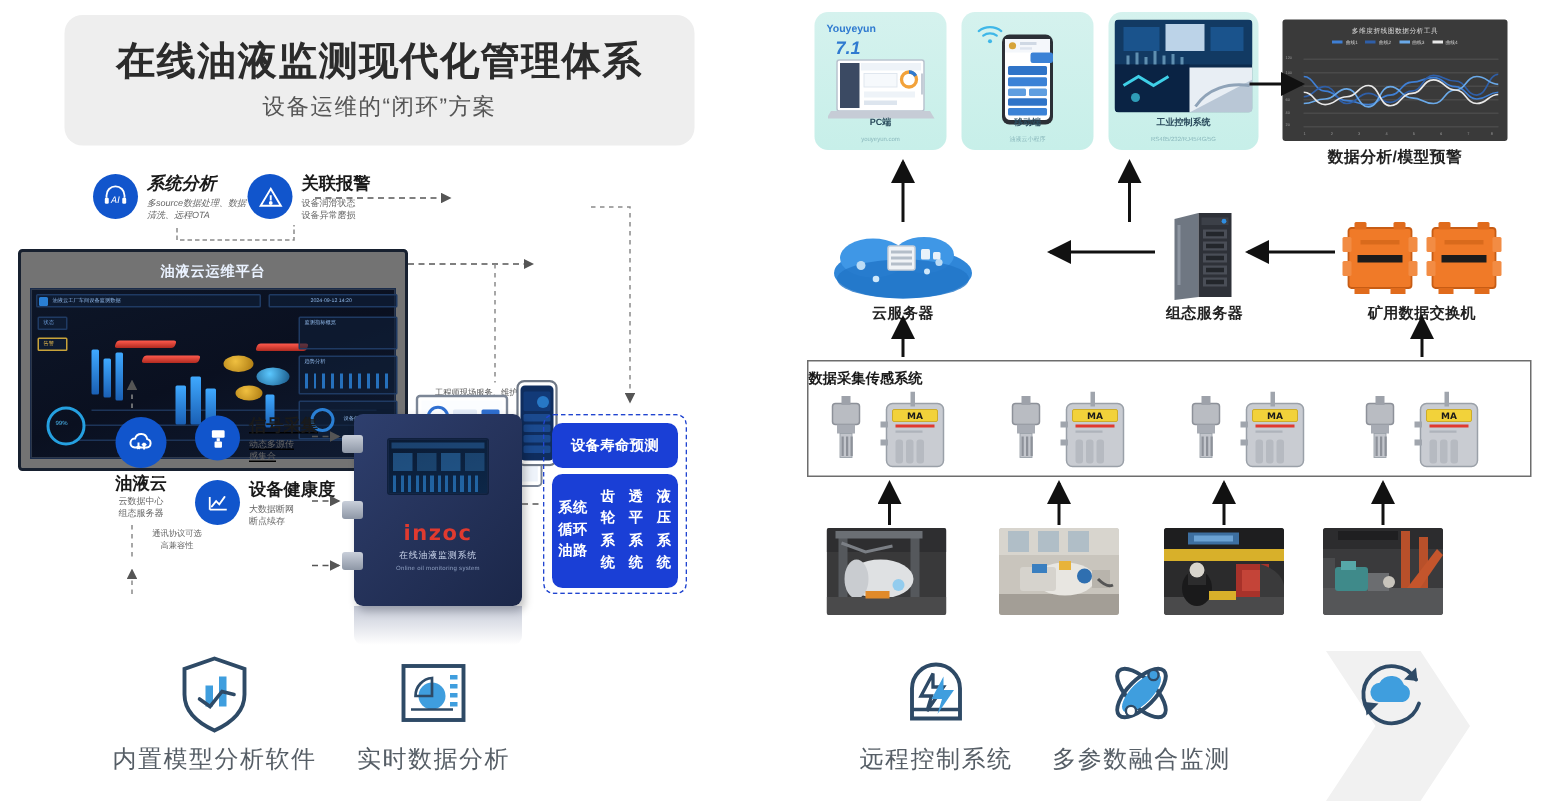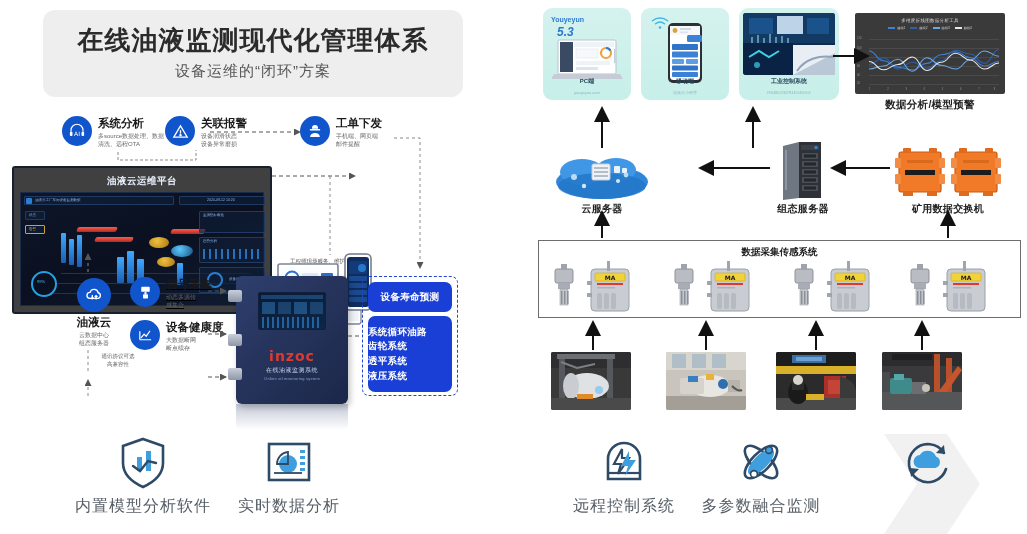--- a/index.html
+++ b/index.html
@@ -39,21 +39,21 @@
   .cicon svg { display:block; }
 
   .feat { display: flex; align-items: flex-start; gap: 6px; }
   .feat-txt { padding-top: 1px; }
   .feat-title { font-size: 11.5px; font-weight: bold; color: #1a1a1a; line-height: 1.1; }
   .feat-desc { font-size: 6px; color: #666; line-height: 1.35; margin-top: 2px; white-space: pre-line; }
 
   
   #dash-monitor {
     position: absolute; left: 12px; top: 166px; width: 260px; height: 148px;
-    background: #404040; border-radius: 3px;
+    background: #737373; border-radius: 3px;
     border: 2px solid #17202f;
     overflow: hidden;
   }
   #dash-title {
     text-align: center; color: #eaf2ff; font-size: 9.5px; font-weight: bold;
     padding-top: 7px; letter-spacing: .5px;
   }
   #dash-body {
     position: absolute; left: 6px; right: 6px; top: 24px; bottom: 6px;
     background: linear-gradient(160deg,#0d1628 0%,#0a1020 50%,#101c33 100%);
@@ -74,22 +74,22 @@
   
   #pred-panel {
     position:absolute; left:362px; top:276px; width:96px; height:120px;
     border:1.6px dashed #2145d0; border-radius:7px; padding:5px;
   }
   .pbox {
     background:#1a3fd6; color:#fff; border-radius:7px; text-align:center;
     font-size:9.5px; font-weight:bold; letter-spacing:.3px;
   }
   #pbox1 { height:30px; display:flex; align-items:center; justify-content:center; }
-  #pbox2 { height:76px; margin-top:4px; display:flex; flex-direction:column;
-           align-items:flex-start; justify-content:center; line-height:1.55; }
+  #pbox2 { height:76px; margin-top:4px; display:flex; flex-direction:row;
+           align-items:center; justify-content:center; line-height:1.55; }
 
   
   #inzoc-device {
     position:absolute; left:236px; top:276px; width:112px; height:128px;
     background: linear-gradient(135deg,#2e3f6e 0%,#27355e 40%,#1b2749 100%);
     border-radius:6px; box-shadow: 2px 3px 6px rgba(0,0,0,.25);
   }
   #inzoc-screen {
     position:absolute; left:22px; top:16px; width:68px; height:38px;
     background: linear-gradient(160deg,#0a1a33,#0d2748);
@@ -145,38 +145,38 @@
   #chart-plot { position:absolute; left:14px; right:6px; top:26px; bottom:10px; }
   .cgrid { position:absolute; left:0; right:0; height:1px; background:#4a4a4a; }
   .cytick { position:absolute; left:-12px; font-size:2.6px; color:#999; }
   .cxtick { position:absolute; bottom:-7px; font-size:2.6px; color:#999; }
   .rlabel { position:absolute; text-align:center; font-size:10.5px; color:#222; font-weight:bold; letter-spacing:.3px; }
 
   #sensor-box {
     position:absolute; left:538px; top:240px; width:483px; height:78px;
     border:1.2px solid #6d6d6d; background:#fff;
   }
-  #sensor-box-title { text-align:center; font-size:9.5px; font-weight:bold; color:#1a1a1a; padding-top:5px; }
+  #sensor-box-title { font-size:9.5px; font-weight:bold; color:#1a1a1a; padding-top:5px; }
 
   .photo { position:absolute; top:352px; width:80px; height:58px; border-radius:2px; overflow:hidden; }
 
   
   #wires { position:absolute; left:0; top:0; width:1027px; height:534px; pointer-events:none; }
 </style>
 </head>
 <body>
 
 <div class="stage">
 
   <div id="title-banner">
     <div id="title-main">在线油液监测现代化管理体系</div>
     <div id="title-sub">设备运维的“闭环”方案</div>
   </div>
 
-  <div class="lp feat" style="left:62px; top:116px;">
+  <div class="lp feat" style="left:62px; top:116px;font-style:italic;">
     <div class="cicon">
       <svg width="18" height="18" viewBox="0 0 24 24" fill="none" stroke="#fff" stroke-width="1.6">
         <path d="M4 13v-2a8 8 0 0116 0v2"></path>
           <rect x="2.5" y="13" width="3.5" height="5.5" rx="1.2" fill="#fff" stroke="none"></rect>
         <rect x="18" y="13" width="3.5" height="5.5" rx="1.2" fill="#fff" stroke="none"></rect>
         <text x="12" y="18" font-size="8" fill="#fff" stroke="none" text-anchor="middle" font-family="DejaVu Sans">AI</text>
       </svg>
     </div>
     <div class="feat-txt">
       <div class="feat-title">系统分析</div>
@@ -193,34 +193,20 @@
           <circle cx="12" cy="17.4" r="0.9" fill="#fff"></circle>
       </svg>
     </div>
     <div class="feat-txt">
       <div class="feat-title">关联报警</div>
       <div class="feat-desc">设备润滑状态
 设备异常磨损</div>
     </div>
   </div>
 
-  <div class="lp feat" style="left:300px; top:116px;">
-    <div class="cicon">
-      <svg width="18" height="18" viewBox="0 0 24 24" fill="#fff">
-        <path d="M12 4a4 4 0 00-4 4v1h8V8a4 4 0 00-4-4z"></path>
-        <rect x="5" y="9.4" width="14" height="1.8" rx="0.9"></rect>
-        <path d="M5.5 20c0-3.3 2.9-5.2 6.5-5.2s6.5 1.9 6.5 5.2z"></path>
-      </svg>
-    </div>
-    <div class="feat-txt">
-      <div class="feat-title">工单下发</div>
-      <div class="feat-desc">手机端、网页端
-邮件提醒</div>
-    </div>
-  </div>
 
   <div id="dash-monitor">
     <div id="dash-title">油液云运维平台</div>
     <div id="dash-body">
       <div class="panelbox" style="left:3px;top:3px;width:150px;height:9px;"></div>
       <div class="tinytxt" style="left:14px;top:5px;">油液云工厂车间设备监测数据</div>
       <div style="position:absolute;left:5px;top:4.5px;width:6px;height:6px;background:#2a7fd4;border-radius:1px;"></div>
       <div class="panelbox" style="left:158px;top:3px;width:86px;height:9px;"></div>
       <div class="tinytxt" style="left:186px;top:5px;">2024-09-12  14:20</div>
 
@@ -378,21 +364,21 @@
     <div class="pbox" id="pbox2">
       <div>系统循环油路</div>
       <div>齿轮系统</div>
       <div>透平系统</div>
       <div>液压系统</div>
     </div>
   </div>
 
   <div class="devcard" style="left:543px;">
     <div style="position:absolute;left:8px;top:8px;font-size:7px;font-weight:bold;color:#2f7ad0;">Youyeyun</div>
-    <div style="position:absolute;left:14px;top:17px;font-size:12px;font-weight:bold;color:#2f7ad0;font-style:italic;">5.3</div>
+    <div style="position:absolute;left:14px;top:17px;font-size:12px;font-weight:bold;color:#2f7ad0;font-style:italic;">7.1</div>
     <svg width="72" height="44" viewBox="0 0 72 44" style="position:absolute;left:9px;top:30px;">
       <rect x="6" y="2" width="58" height="34" rx="1.5" fill="#fff" stroke="#b9c3cf" stroke-width="1"></rect>
       <rect x="8" y="4" width="13" height="30" fill="#3b4a63"></rect>
       <rect x="22" y="4" width="40" height="5" fill="#eef3f8"></rect>
       <rect x="24" y="11" width="22" height="9" fill="#f6f9fc" stroke="#dde5ee" stroke-width=".6"></rect>
       <circle cx="54" cy="15" r="5" fill="none" stroke="#f2a23a" stroke-width="2.2"></circle>
       <path d="M54 10a5 5 0 014.4 2.6" stroke="#2f7ad0" stroke-width="2.2" fill="none"></path>
       <rect x="24" y="23" width="34" height="4" fill="#eef3f8"></rect>
       <rect x="24" y="29" width="22" height="3" fill="#dde5ee"></rect>
       <rect x="62" y="11" width="1.5" height="14" fill="#c4ccd6"></rect>

